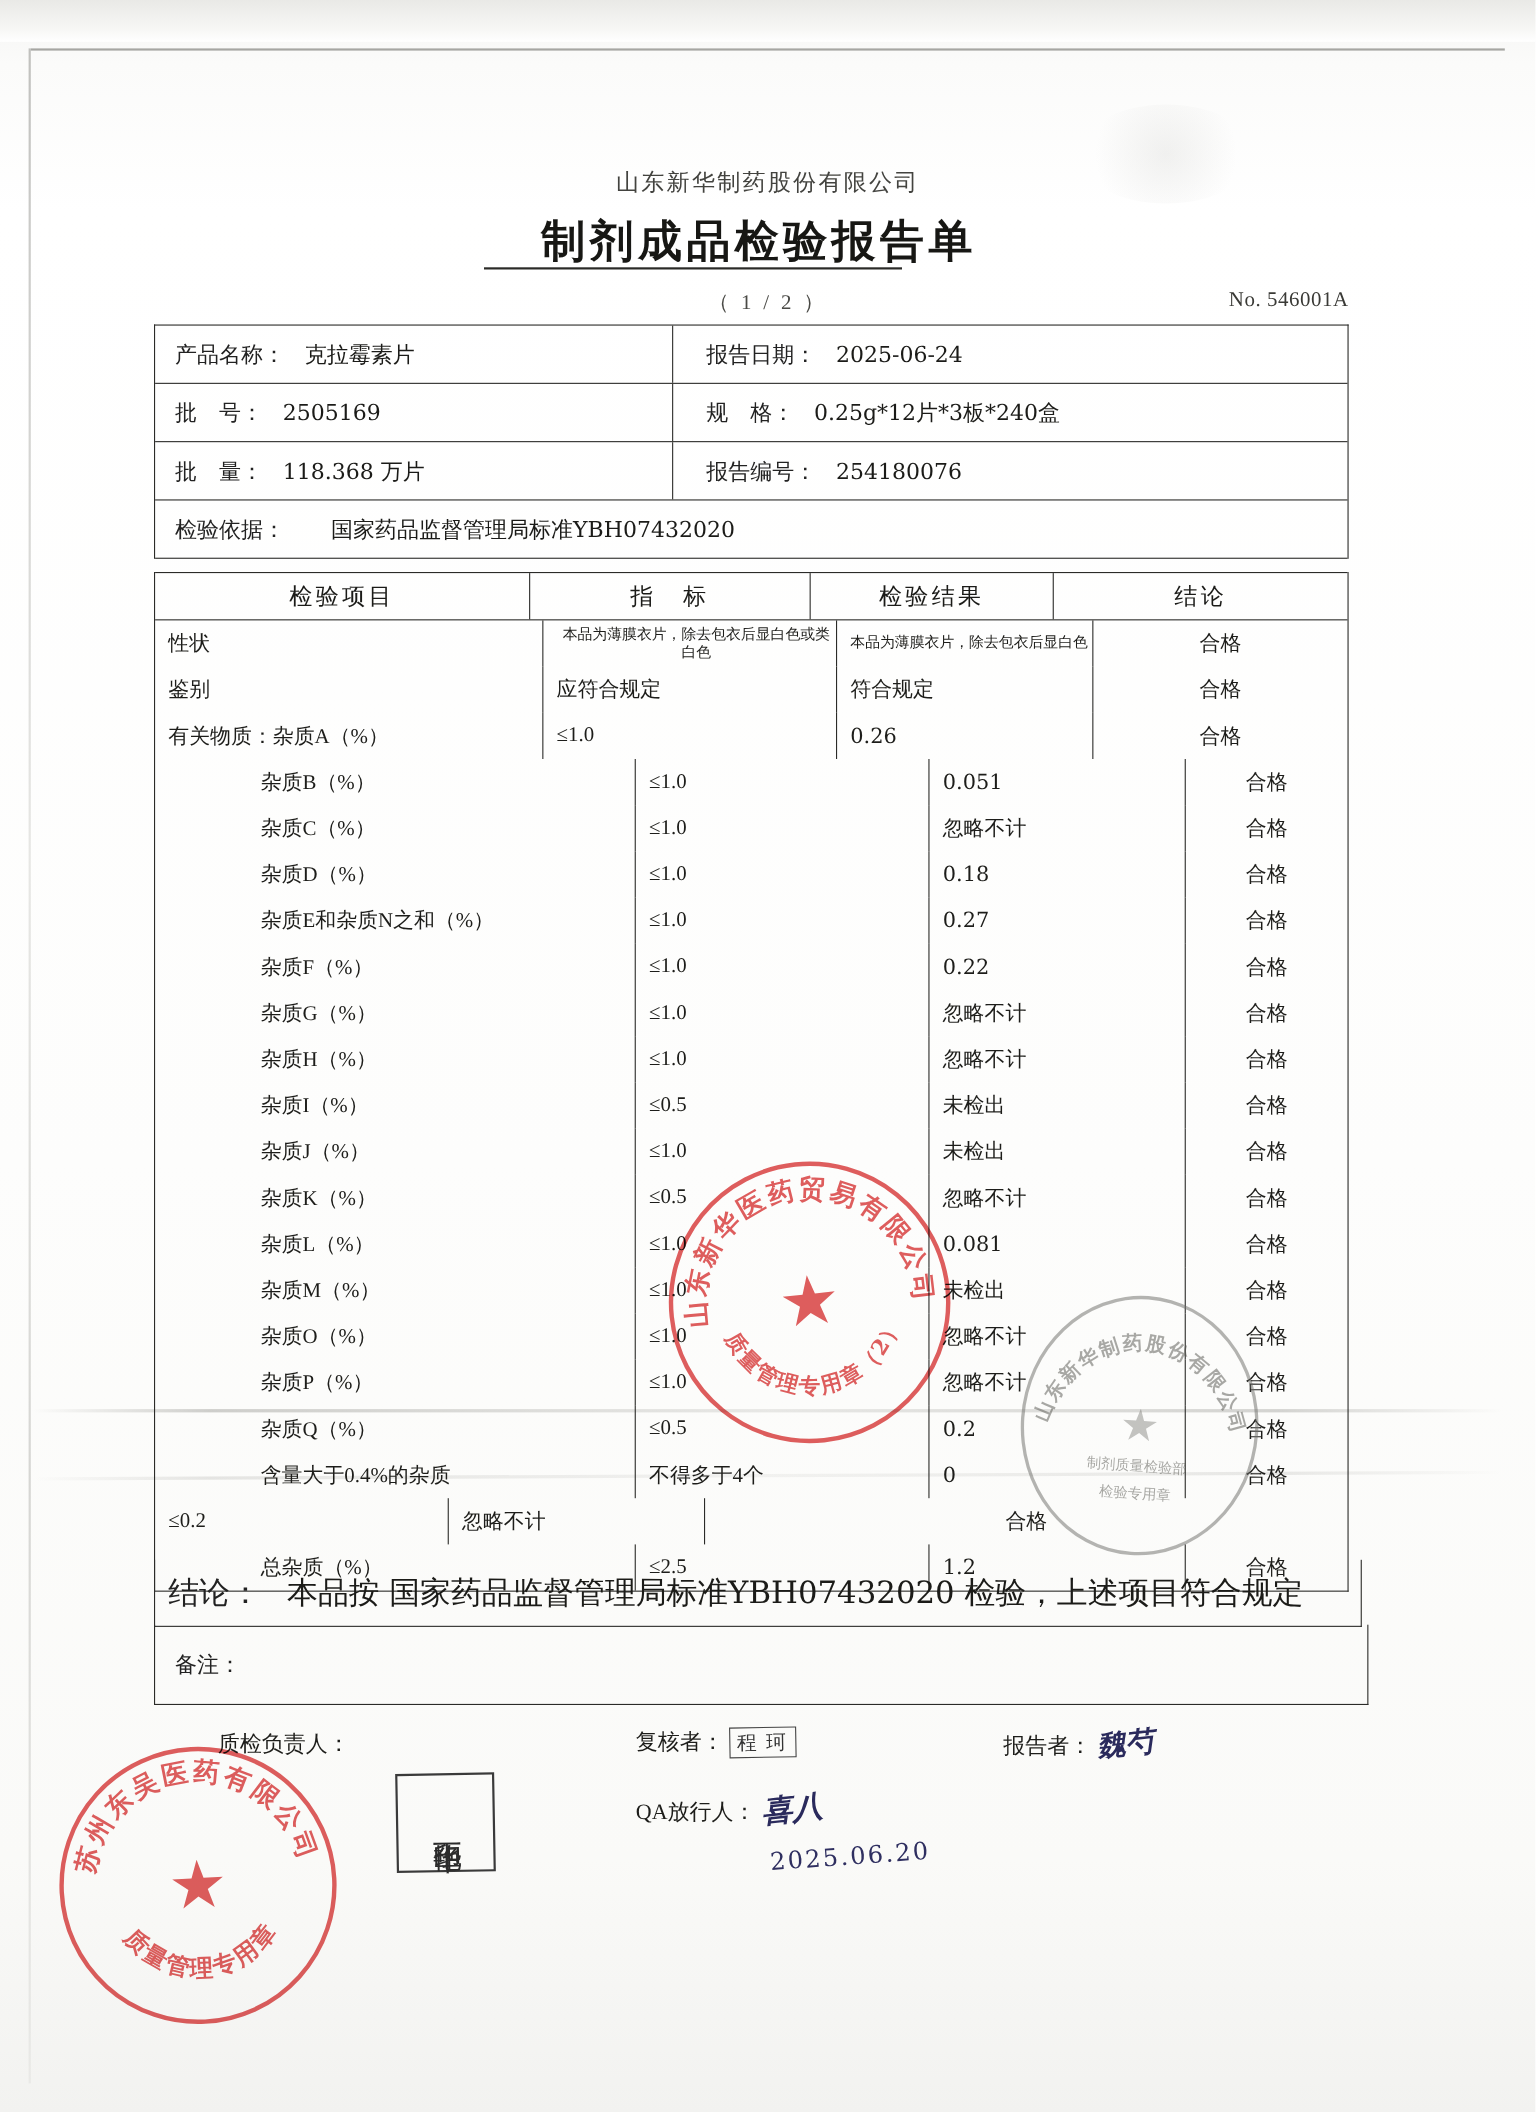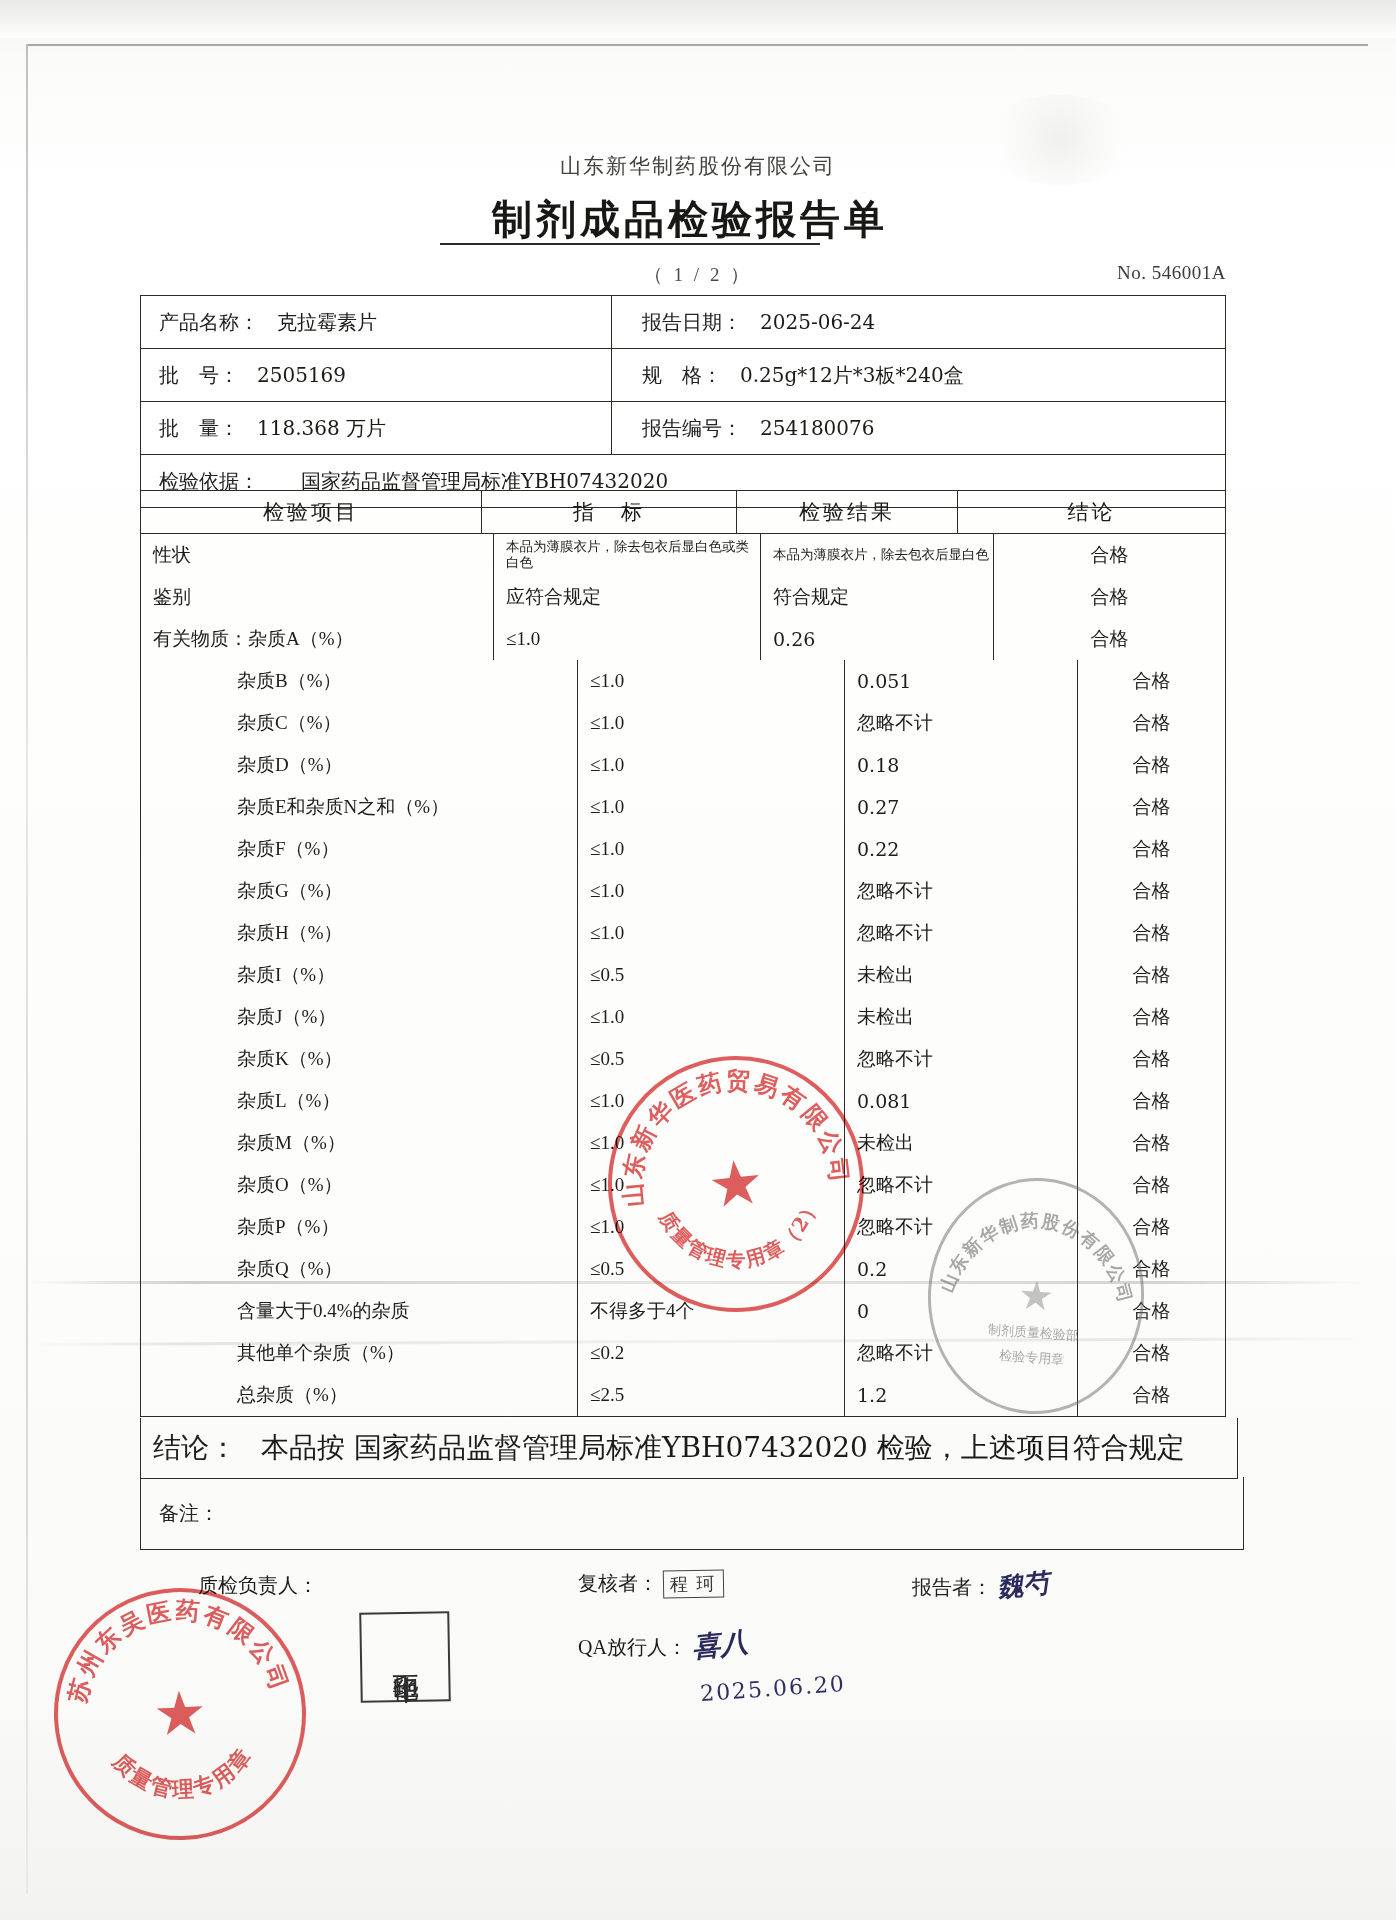--- a/index.html
+++ b/index.html
@@ -85,24 +85,25 @@
   .val{margin-left:18px;color:#1b1b18;font-family:"DejaVu Serif",serif;}
   .basis-row{
     display:flex;align-items:center;height:52px;
     border-bottom:1.6px solid #2b2b28;
     padding-left:18px;font-size:20px;
   }
   .basis-row .val{margin-left:42px;}
 
   
   .tbl{
-    position:absolute;left:140px;top:490px;width:1084px;
+    position:absolute;left:140px;top:520px;width:1084px;
     border-left:1.6px solid #2b2b28;
     border-right:1.6px solid #2b2b28;
     border-bottom:1.6px solid #2b2b28;
+    text-align:center;
   }
   .thead{
     display:flex;height:42px;border-bottom:1.5px solid #2b2b28;border-top:1.5px solid #2b2b28;
   }
   .th{
     display:flex;align-items:center;justify-content:center;
     font-size:21px;letter-spacing:3px;color:#1b1b18;
   }
   .c1{width:340px;border-right:1.3px solid #2b2b28;}
   .c2{width:254px;border-right:1.3px solid #2b2b28;}
@@ -380,21 +381,20 @@
           <div class="td c3">0.2</div>
           <div class="td c4">合格</div>
         </div>
         <div class="trow">
           <div class="td c1 indent">含量大于0.4%的杂质</div>
           <div class="td c2">不得多于4个</div>
           <div class="td c3">0</div>
           <div class="td c4">合格</div>
         </div>
         <div class="trow">
-          <div class="td c1 indent">其他单个杂质（%）</div>
           <div class="td c2">≤0.2</div>
           <div class="td c3">忽略不计</div>
           <div class="td c4">合格</div>
         </div>
         <div class="trow">
           <div class="td c1 indent">总杂质（%）</div>
           <div class="td c2">≤2.5</div>
           <div class="td c3">1.2</div>
           <div class="td c4">合格</div>
         </div>

